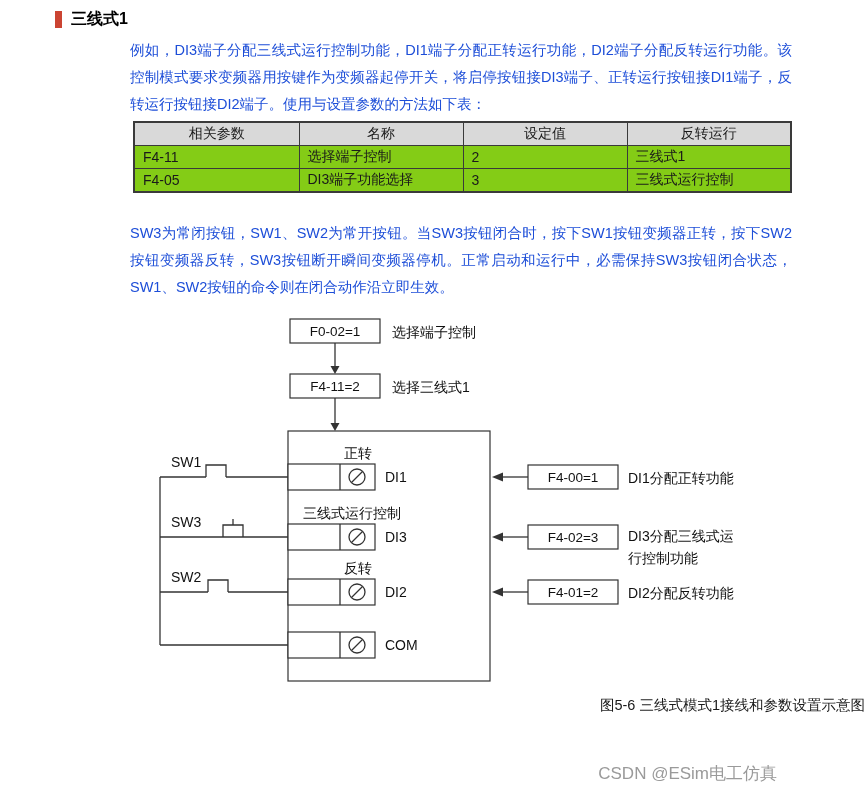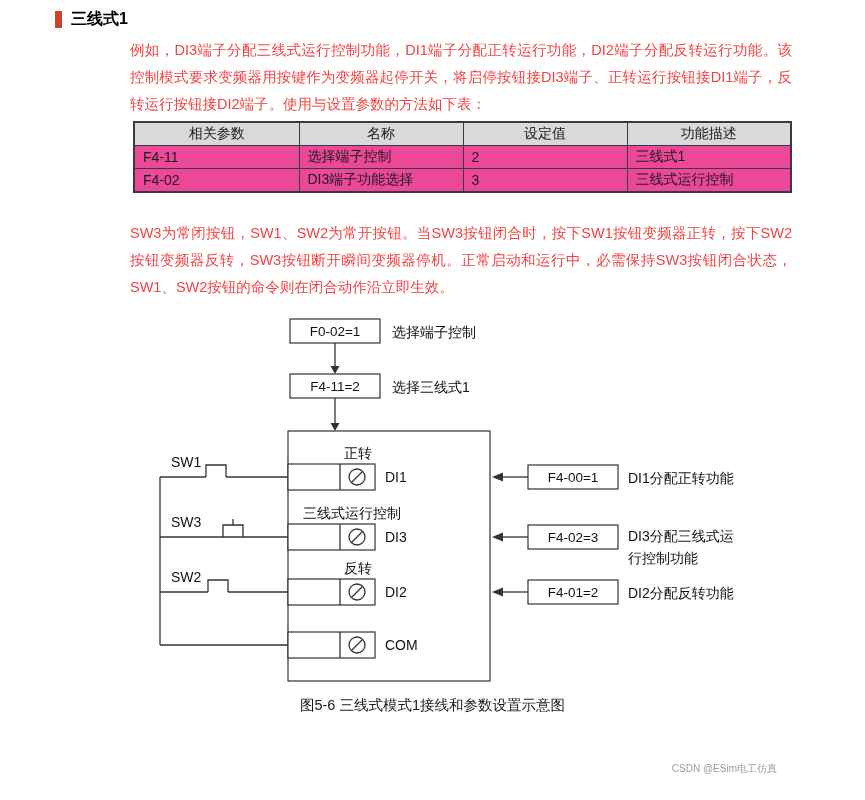--- a/index.html
+++ b/index.html
@@ -5,44 +5,44 @@
   * { box-sizing: border-box; }
   html,body { margin:0; padding:0; }
   body {
     width:865px; height:800px; background:#ffffff; position:relative; overflow:hidden;
     font-family:"Liberation Sans","DejaVu Sans",sans-serif; color:#1a1a1a;
   }
   .heading-row { display:flex; align-items:center; gap:9px; padding:9px 0 0 55px; }
   .heading-marker { width:7px; height:17px; background:#cb4432; flex:0 0 auto; }
   .page-title { font-size:16px; font-weight:bold; margin:0; color:#000; }
   .content { margin-left:130px; width:662px; }
-  .para { font-size:14.5px; line-height:27px; margin:7px 0 0 0; text-align:justify; color:#ef4444; }
+  .para { font-size:14.5px; line-height:27px; margin:7px 0 0 0; text-align:justify; color:#1d4ed8; }
   .para2 { margin-top:27px; }
   table.param-table {
     border-collapse:collapse; margin:3px 0 0 3px; width:657px; table-layout:fixed;
     border:2px solid #3a3a3a;
   }
   .param-table th, .param-table td {
     border:1px solid #3a3a3a; font-size:14px; padding:2px 8px; height:14px;
     font-weight:normal; white-space:nowrap; overflow:hidden;
   }
   .param-table th { background:#d9d9d9; text-align:center; }
-  .param-table td { text-align:left; background:#ec4899; }
+  .param-table td { text-align:left; background:#84cc16; }
   .diagram { display:block; margin-top:8px; }
   .diagram .wire { stroke:#333; stroke-width:1.3; fill:none; }
   .diagram .dbox { fill:#fff; stroke:#333; stroke-width:1.2; }
   .diagram .tbox { fill:#fff; stroke:#333; stroke-width:1.2; }
   .diagram .tcirc { fill:none; stroke:#333; stroke-width:1.3; }
   .diagram .ah { fill:#333; stroke:none; }
   .diagram .sw { fill:none; stroke:#333; stroke-width:1.3; }
   .diagram text { font-family:"Liberation Sans","DejaVu Sans",sans-serif; fill:#111; }
   .diagram .val { font-size:13.5px; }
   .diagram .lbl { font-size:14px; }
-  .figure-caption { text-align:center; font-size:14.5px; margin-top:2px; color:#1a1a1a; }
-  .watermark { position:absolute; top:762px; right:88px; font-size:10px; color:#9a9a9a; }
+  .figure-caption { text-align:right; font-size:14.5px; margin-top:2px; color:#1a1a1a; }
+  .watermark { position:absolute; top:762px; right:88px; font-size:17px; color:#9a9a9a; }
 </style>
 </head>
 <body>
 
 <div>
 
   <div class="heading-row">
     <span class="heading-marker"></span>
     <h1 class="page-title">三线式1</h1>
   </div>
@@ -55,32 +55,32 @@
           <col style="width:165px">
           <col style="width:164px">
           <col style="width:164px">
           <col style="width:164px">
         </colgroup>
       <thead>
         <tr>
           <th>相关参数</th>
           <th>名称</th>
           <th>设定值</th>
-          <th>功能描述</th>
+          <th>反转运行</th>
         </tr>
       </thead>
       <tbody>
         <tr>
           <td>F4-11</td>
           <td>选择端子控制</td>
           <td>2</td>
           <td>三线式1</td>
         </tr>
         <tr>
-          <td>F4-02</td>
+          <td>F4-05</td>
           <td>DI3端子功能选择</td>
           <td>3</td>
           <td>三线式运行控制</td>
         </tr>
       </tbody>
     </table>
 
     <p class="para para2">SW3为常闭按钮，SW1、SW2为常开按钮。当SW3按钮闭合时，按下SW1按钮变频器正转，按下SW2按钮变频器反转，SW3按钮断开瞬间变频器停机。正常启动和运行中，必需保持SW3按钮闭合状态，SW1、SW2按钮的命令则在闭合动作沿立即生效。</p>
   </div>
 

